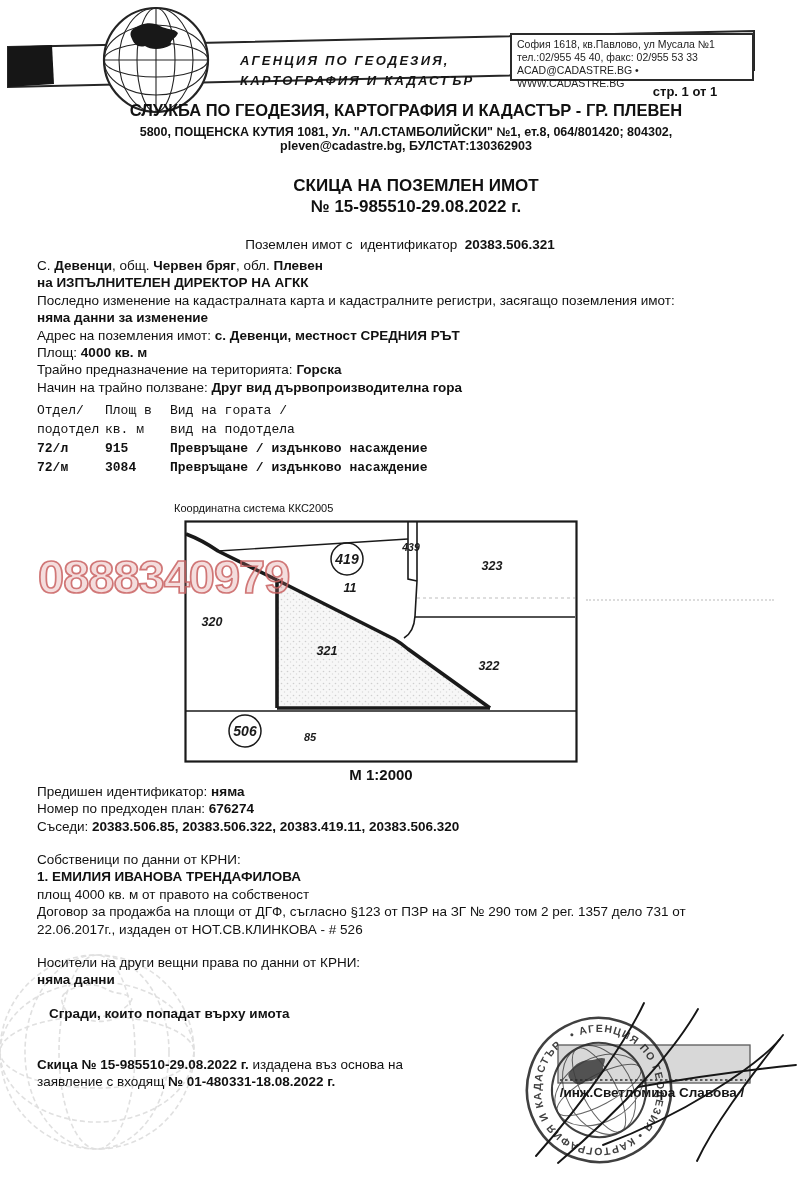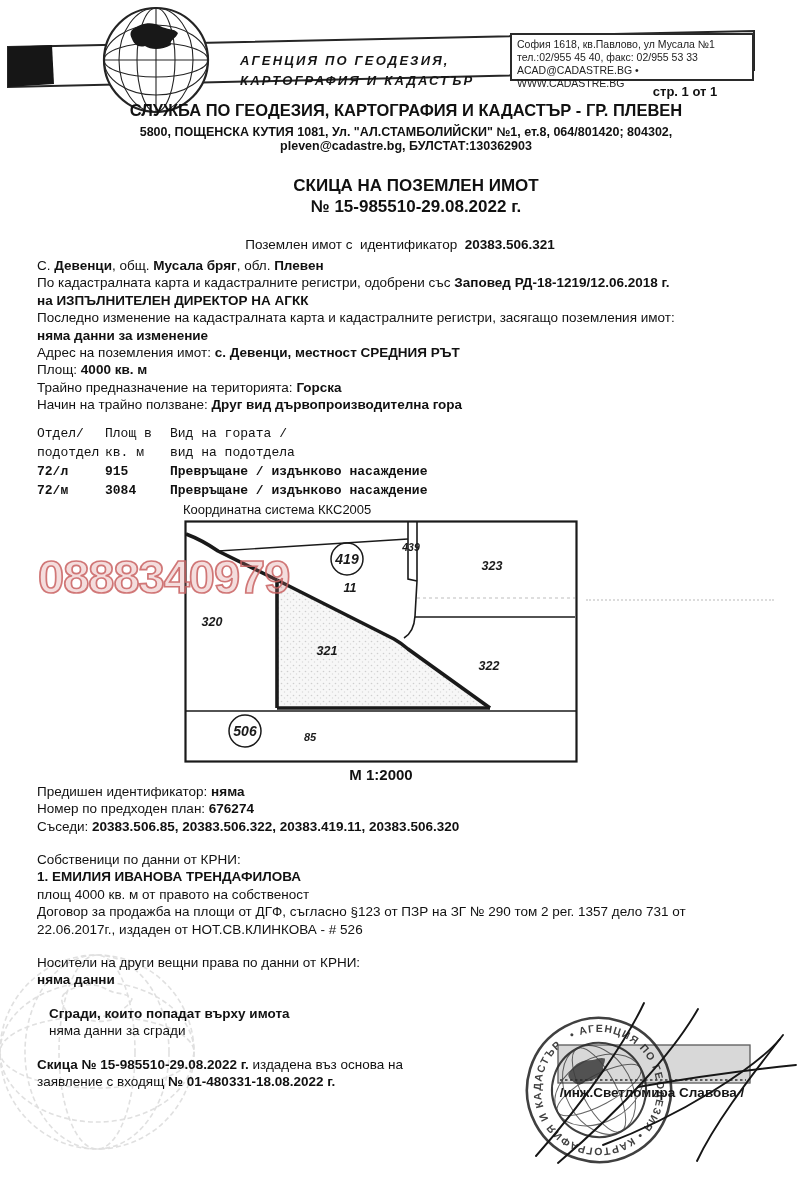--- a/index.html
+++ b/index.html
@@ -27,24 +27,24 @@
   #identifier{left:0;top:237px;width:800px;text-align:center;font-size:13.5px;}
   
   .textblock{left:37px;font-size:13.5px;line-height:17.4px;z-index:2;}
   #info-block{top:257px;width:730px;}
   #aftermap-block{top:783px;width:730px;}
   #owners-block{top:851px;width:730px;}
   #rights-block{top:954px;width:730px;}
   #buildings-block{top:1005px;width:730px;margin-left:12px;}
   #issue-block{top:1056px;width:730px;}
   
-  #forest-table{left:37px;top:424px;width:560px;display:grid;grid-template-columns:68px 65px 1fr;
+  #forest-table{left:37px;top:401px;width:560px;display:grid;grid-template-columns:68px 65px 1fr;
     font-family:"Liberation Mono","DejaVu Sans Mono",monospace;font-size:13px;line-height:19px;z-index:2;}
   
-  #coord-label{left:183px;top:502px;font-size:13px;}
+  #coord-label{left:174px;top:502px;font-size:11px;}
   #map-svg{left:184px;top:520px;z-index:1;}
   #map-scale{left:184px;top:766px;width:394px;text-align:center;font-size:15px;font-weight:bold;}
   
   #watermark{left:38px;top:549px;font-size:47px;font-weight:bold;letter-spacing:-1px;
     color:rgba(212,120,120,0.25);-webkit-text-stroke:1.7px rgba(201,98,98,0.85);
     z-index:6;white-space:nowrap;}
   
   #artifact-line{left:586px;top:599px;width:188px;height:0;border-top:2px dotted #dcdcdc;}
   #faint-stamp{left:-6px;top:944px;opacity:0.3;z-index:0;}
   #footer-stamp{left:478px;top:993px;z-index:4;}
@@ -91,22 +91,21 @@
   <div id="doc-title" class="abs">
     <div>СКИЦА НА ПОЗЕМЛЕН ИМОТ</div>
     <div>№ 15-985510-29.08.2022 г.</div>
   </div>
 
   <div id="identifier" class="abs">
     <span class="tline">Поземлен имот с  идентификатор  </span><span class="b">20383.506.321</span>
   </div>
 
   <div id="info-block" class="abs textblock">
-      <div class="tline"><span>С. </span><span class="b">Девенци</span><span>, общ. </span><span class="b">Мусала бряг</span><span>, обл. </span><span class="b">Плевен</span></div>
-      <div class="tline"><span>По кадастралната карта и кадастралните регистри, одобрени със </span><span class="b">Заповед РД-18-1219/12.06.2018 г.</span></div>
+      <div class="tline"><span>С. </span><span class="b">Девенци</span><span>, общ. </span><span class="b">Червен бряг</span><span>, обл. </span><span class="b">Плевен</span></div>
       <div class="tline"><span class="b">на ИЗПЪЛНИТЕЛЕН ДИРЕКТОР НА АГКК</span></div>
       <div class="tline"><span>Последно изменение на кадастралната карта и кадастралните регистри, засягащо поземления имот:</span></div>
       <div class="tline"><span class="b">няма данни за изменение</span></div>
       <div class="tline"><span>Адрес на поземления имот: </span><span class="b">с. Девенци, местност СРЕДНИЯ РЪТ</span></div>
       <div class="tline"><span>Площ: </span><span class="b">4000 кв. м</span></div>
       <div class="tline"><span>Трайно предназначение на територията: </span><span class="b">Горска</span></div>
       <div class="tline"><span>Начин на трайно ползване: </span><span class="b">Друг вид дървопроизводителна гора</span></div>
     </div>
 
   <div id="forest-table" class="abs">
@@ -179,21 +178,20 @@
       <div class="tline"><span>площ 4000 кв. м от правото на собственост</span></div>
       <div class="tline"><span>Договор за продажба на площи от ДГФ, съгласно §123 от ПЗР на ЗГ № 290 том 2 рег. 1357 дело 731 от</span></div>
       <div class="tline"><span>22.06.2017г., издаден от НОТ.СВ.КЛИНКОВА - # 526</span></div>
     </div>
   <div id="rights-block" class="abs textblock">
       <div class="tline"><span>Носители на други вещни права по данни от КРНИ:</span></div>
       <div class="tline"><span class="b">няма данни</span></div>
     </div>
   <div id="buildings-block" class="abs textblock">
       <div class="tline"><span class="b">Сгради, които попадат върху имота</span></div>
-      <div class="tline"><span>няма данни за сгради</span></div>
     </div>
   <div id="issue-block" class="abs textblock">
       <div class="tline"><span class="b">Скица № 15-985510-29.08.2022 г.</span><span> издадена въз основа на</span></div>
       <div class="tline"><span>заявление с входящ </span><span class="b">№ 01-480331-18.08.2022 г.</span></div>
     </div>
 
   <svg id="faint-stamp" class="abs" width="215" height="220" viewBox="0 0 215 220">
     <g stroke="#9a9a9a" fill="none" stroke-width="1.6" stroke-dasharray="5,3">
       <circle cx="103" cy="108" r="97"></circle>
       <ellipse cx="103" cy="108" rx="38" ry="97"></ellipse>

